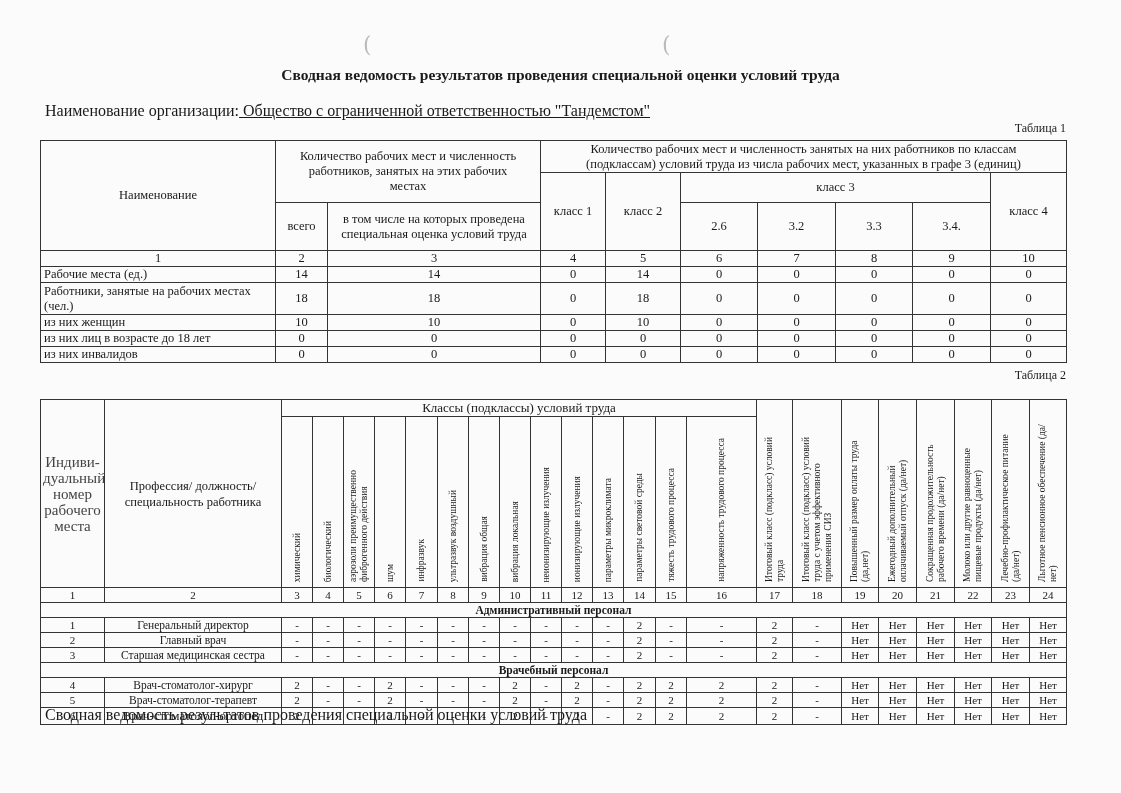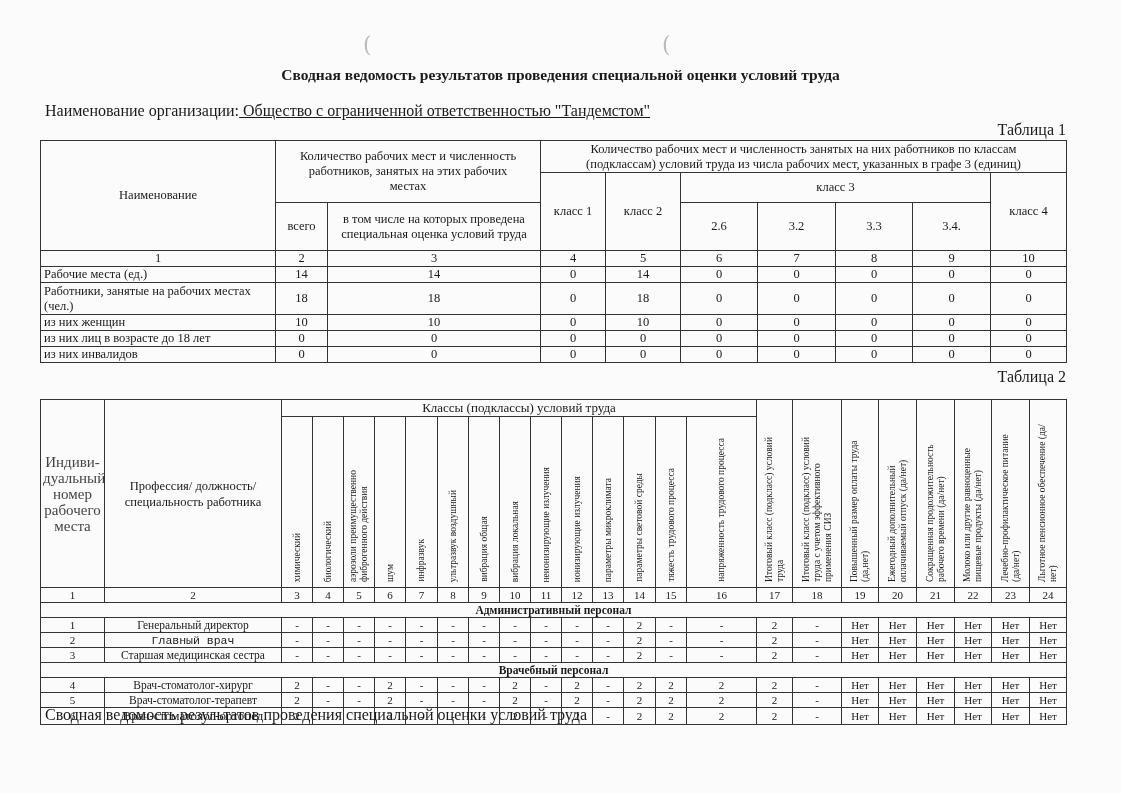--- a/index.html
+++ b/index.html
@@ -5,21 +5,21 @@
   html, body { margin:0; padding:0; }
   body {
     width:1121px; height:793px; background:#fbfbfb; position:relative; overflow:hidden;
     font-family:"Liberation Serif", "DejaVu Serif", serif; color:#1a1a1a;
   }
   .abs { position:absolute; }
   .mark { position:absolute; font-size:22px; color:#bbb; font-family:"DejaVu Serif", serif; }
   #title { left:0; width:1121px; top:66px; text-align:center; font-weight:bold; font-size:15.5px; }
   #org { left:45px; top:102px; font-size:16px; }
   #org .val { text-decoration:underline; }
-  .tlabel { font-size:16px; }
+  .tlabel { font-size:12px; }
   table.grid { position:absolute; border-collapse:collapse; table-layout:fixed; }
   table.grid td { border:1px solid #333; padding:0; text-align:center; vertical-align:middle; overflow:hidden; }
   #t1 { left:40px; top:140px; width:1026px; font-size:12.5px; }
   #t1 td.left { text-align:left; padding-left:3px; }
   #t2 { left:40px; top:399px; width:1026px; font-size:11px; }
   #t2 td.vert { height:168px; vertical-align:bottom; }
   .vtext { writing-mode:vertical-rl; transform:rotate(180deg); display:inline-block; font-size:9.5px; line-height:11px; text-align:left; padding:3px 0; max-height:162px; }
   #t2 td.section { font-weight:bold; font-size:11.5px; height:14px; }
   #t2 tr.data td { height:14px; }
   #footer { left:45px; top:706px; font-size:16px; }
@@ -259,21 +259,21 @@
         <td>-</td>
         <td>Нет</td>
         <td>Нет</td>
         <td>Нет</td>
         <td>Нет</td>
         <td>Нет</td>
         <td>Нет</td>
       </tr>
       <tr class="data">
         <td>2</td>
-        <td style="font-size: 11.5px; font-family: Liberation Mono, monospace;">Главный врач</td>
+        <td style="font-size: 11.5px;">Главный врач</td>
         <td>-</td>
         <td>-</td>
         <td>-</td>
         <td>-</td>
         <td>-</td>
         <td>-</td>
         <td>-</td>
         <td>-</td>
         <td>-</td>
         <td>-</td>

